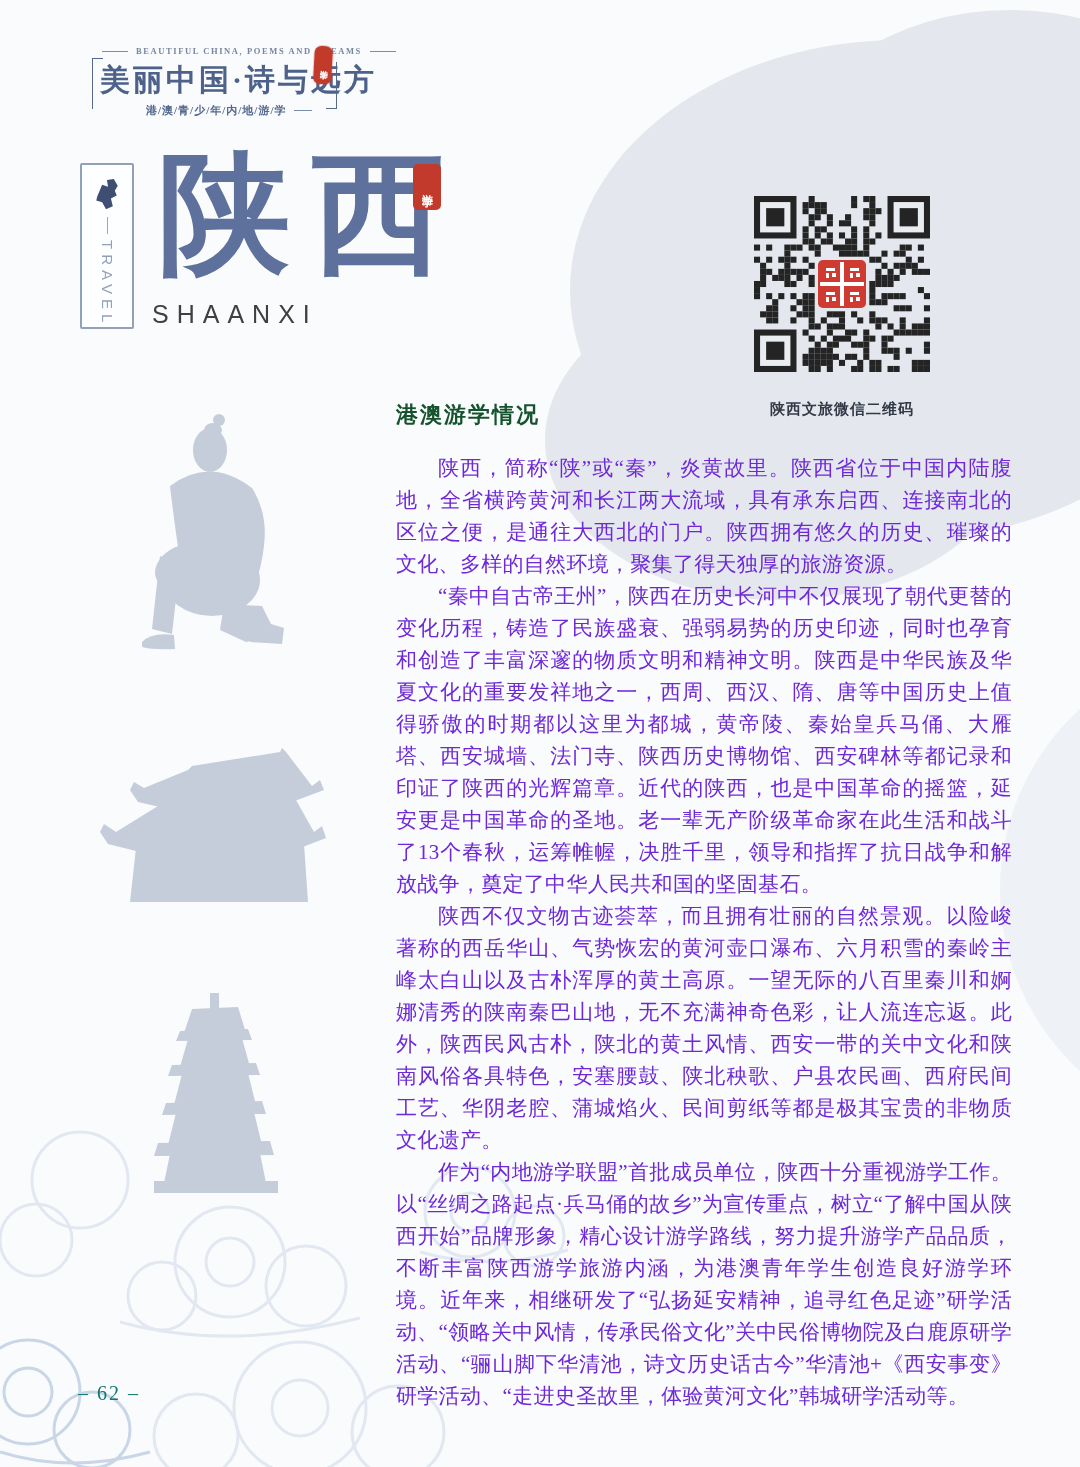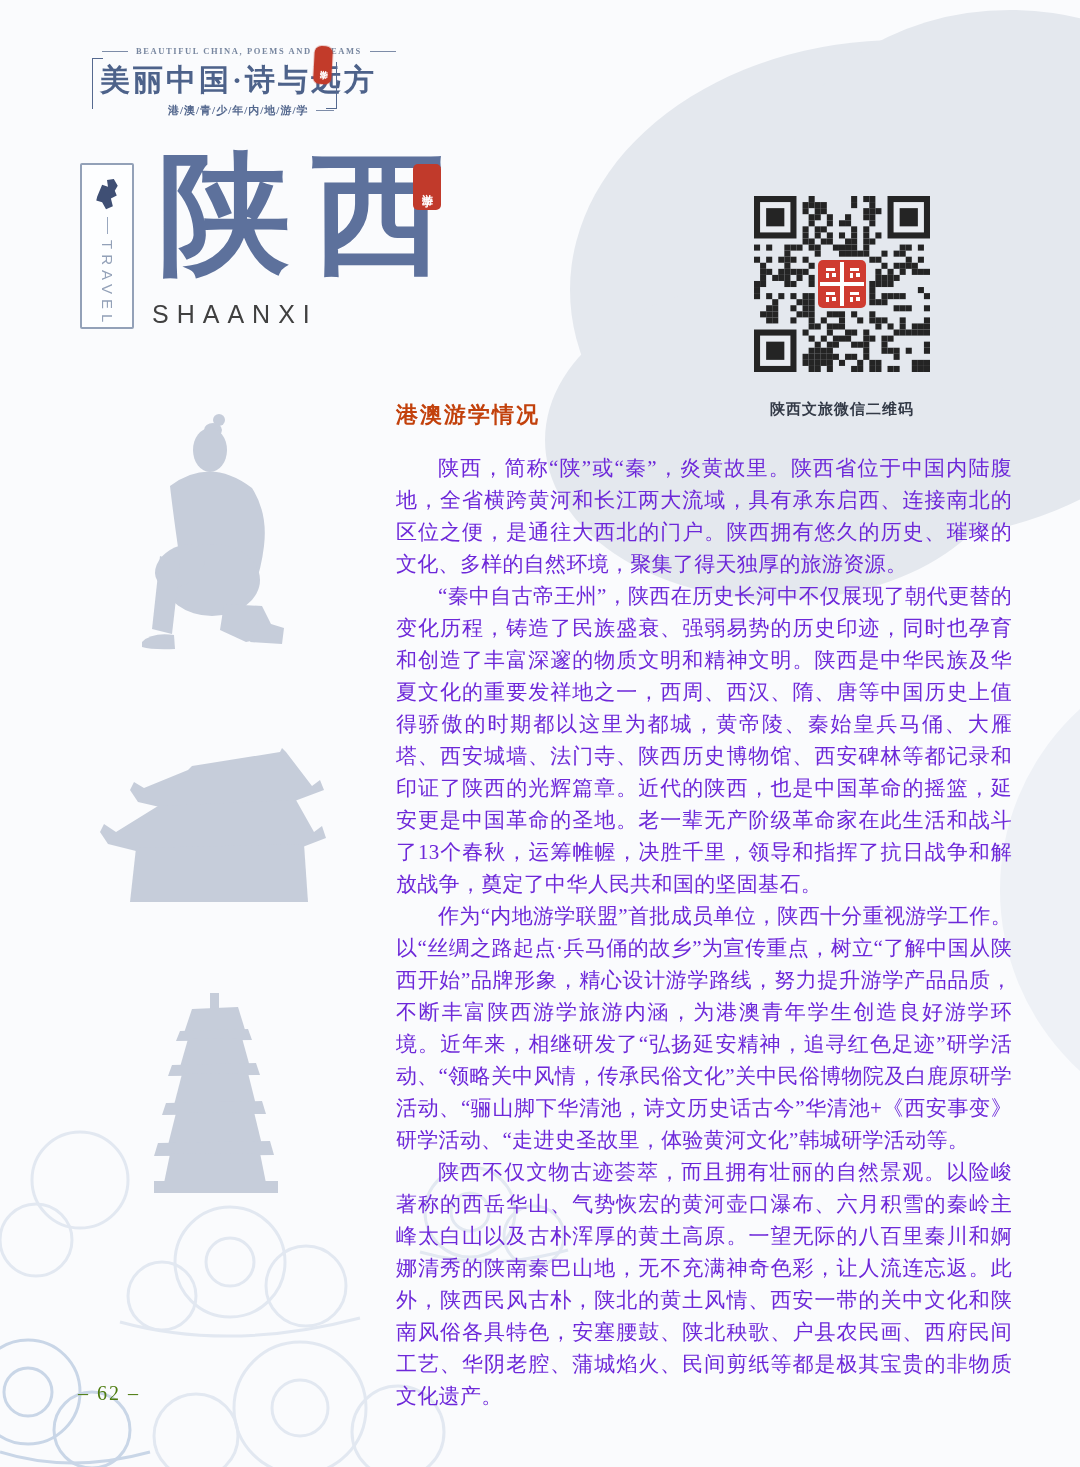--- a/index.html
+++ b/index.html
@@ -9,21 +9,21 @@
     font-family:"Liberation Serif", serif;
   }
   
   .bg-layer{position:absolute;inset:0;z-index:0;}
   
   .logo{position:absolute;left:92px;top:46px;width:260px;z-index:3;}
   .logo-topline{display:flex;align-items:center;gap:8px;margin-left:10px;}
   .logo-topline .dash{flex:0 0 26px;height:0;border-top:1px solid #7d8ca8;}
   .logo-top-en{font-family:"Liberation Serif",serif;font-size:8.5px;letter-spacing:1.6px;color:#77869f;white-space:nowrap;font-weight:bold;}
   .logo-main{margin:4px 0 2px 8px;font-size:30px;font-weight:bold;color:#4d628a;letter-spacing:3px;white-space:nowrap;}
-  .logo-sub-row{display:flex;align-items:center;gap:8px;margin-left:76px;}
+  .logo-sub-row{display:flex;align-items:center;gap:8px;margin-left:54px;}
   .logo-sub{font-size:11px;font-weight:bold;color:#55698f;letter-spacing:1px;white-space:nowrap;}
   .logo-sub-row .dash{flex:0 0 18px;height:0;border-top:1px solid #7d8ca8;}
   .logo-bracket-left{position:absolute;left:0;top:12px;width:10px;height:50px;border-left:1.5px solid #55698f;border-top:1.5px solid #55698f;}
   .logo-bracket-right{position:absolute;left:234px;top:16px;width:10px;height:46px;border-right:1.5px solid #55698f;border-bottom:1.5px solid #55698f;}
   .logo-seal{
     position:absolute;left:222px;top:0px;width:18px;height:38px;
     background:#c23b2a;border-radius:7px 7px 6px 6px;transform:rotate(3deg);
     display:flex;align-items:center;justify-content:center;
     box-shadow:0 0 0 1px rgba(194,59,42,.25);
   }
@@ -57,35 +57,35 @@
   
   .qr-wrap{position:absolute;left:754px;top:196px;width:176px;z-index:3;}
   .qr-caption{
     margin-top:24px;text-align:center;font-family:"Liberation Sans",sans-serif;
     font-size:15px;font-weight:bold;color:#333a47;letter-spacing:1px;
   }
   
   .section-heading{
     position:absolute;left:396px;top:400px;z-index:3;
     font-family:"Liberation Sans",sans-serif;font-size:22px;font-weight:bold;
-    color:#c2410c;letter-spacing:2px;
+    color:#14532d;letter-spacing:2px;
   }
   .body-col{position:absolute;left:396px;top:452px;width:616px;z-index:3;}
   .body-col p{
     margin:0;font-size:21px;line-height:32px;color:#6d28d9;
     text-align:justify;text-indent:2em;letter-spacing:.3px;
   }
   .link-line{
     position:absolute;left:396px;top:1320px;z-index:3;white-space:nowrap;
     font-family:"Liberation Sans",sans-serif;font-size:19px;font-weight:600;color:#8897b2;letter-spacing:.5px;
   }
   .link-line a{color:#8897b2;text-decoration:none;}
   .page-num{
     position:absolute;left:78px;top:1382px;z-index:3;
-    font-size:20px;color:#4d7c0f;letter-spacing:2px;
+    font-size:20px;color:#0f766e;letter-spacing:2px;
   }
 </style>
 </head>
 <body>
 
 <div class="page">
 
   <svg class="bg-layer" width="1080" height="1467" viewBox="0 0 1080 1467">
 
     <g fill="#e4e8ee">
@@ -475,20 +475,20 @@
         <rect x="102" y="101" width="4" height="4" fill="#fff"></rect>
       </svg>
     <div class="qr-caption">陕西文旅微信二维码</div>
   </div>
 
   <div class="section-heading">港澳游学情况</div>
 
   <div class="body-col">
     <p>陕西，简称“陕”或“秦”，炎黄故里。陕西省位于中国内陆腹地，全省横跨黄河和长江两大流域，具有承东启西、连接南北的区位之便，是通往大西北的门户。陕西拥有悠久的历史、璀璨的文化、多样的自然环境，聚集了得天独厚的旅游资源。</p>
     <p>“秦中自古帝王州”，陕西在历史长河中不仅展现了朝代更替的变化历程，铸造了民族盛衰、强弱易势的历史印迹，同时也孕育和创造了丰富深邃的物质文明和精神文明。陕西是中华民族及华夏文化的重要发祥地之一，西周、西汉、隋、唐等中国历史上值得骄傲的时期都以这里为都城，黄帝陵、秦始皇兵马俑、大雁塔、西安城墙、法门寺、陕西历史博物馆、西安碑林等都记录和印证了陕西的光辉篇章。近代的陕西，也是中国革命的摇篮，延安更是中国革命的圣地。老一辈无产阶级革命家在此生活和战斗了13个春秋，运筹帷幄，决胜千里，领导和指挥了抗日战争和解放战争，奠定了中华人民共和国的坚固基石。</p>
+    <p>陕西不仅文物古迹荟萃，而且拥有壮丽的自然景观。以险峻著称的西岳华山、气势恢宏的黄河壶口瀑布、六月积雪的秦岭主峰太白山以及古朴浑厚的黄土高原。一望无际的八百里秦川和婀娜清秀的陕南秦巴山地，无不充满神奇色彩，让人流连忘返。此外，陕西民风古朴，陕北的黄土风情、西安一带的关中文化和陕南风俗各具特色，安塞腰鼓、陕北秧歌、户县农民画、西府民间工艺、华阴老腔、蒲城焰火、民间剪纸等都是极其宝贵的非物质文化遗产。</p>
     <p>作为“内地游学联盟”首批成员单位，陕西十分重视游学工作。以“丝绸之路起点·兵马俑的故乡”为宣传重点，树立“了解中国从陕西开始”品牌形象，精心设计游学路线，努力提升游学产品品质，不断丰富陕西游学旅游内涵，为港澳青年学生创造良好游学环境。近年来，相继研发了“弘扬延安精神，追寻红色足迹”研学活动、“领略关中风情，传承民俗文化”关中民俗博物院及白鹿原研学活动、“骊山脚下华清池，诗文历史话古今”华清池+《西安事变》研学活动、“走进史圣故里，体验黄河文化”韩城研学活动等。</p>
-    <p>陕西不仅文物古迹荟萃，而且拥有壮丽的自然景观。以险峻著称的西岳华山、气势恢宏的黄河壶口瀑布、六月积雪的秦岭主峰太白山以及古朴浑厚的黄土高原。一望无际的八百里秦川和婀娜清秀的陕南秦巴山地，无不充满神奇色彩，让人流连忘返。此外，陕西民风古朴，陕北的黄土风情、西安一带的关中文化和陕南风俗各具特色，安塞腰鼓、陕北秧歌、户县农民画、西府民间工艺、华阴老腔、蒲城焰火、民间剪纸等都是极其宝贵的非物质文化遗产。</p>
   </div>
 
 
   <div class="page-num">– 62 –</div>
 
 </div>
 
 </body></html>

